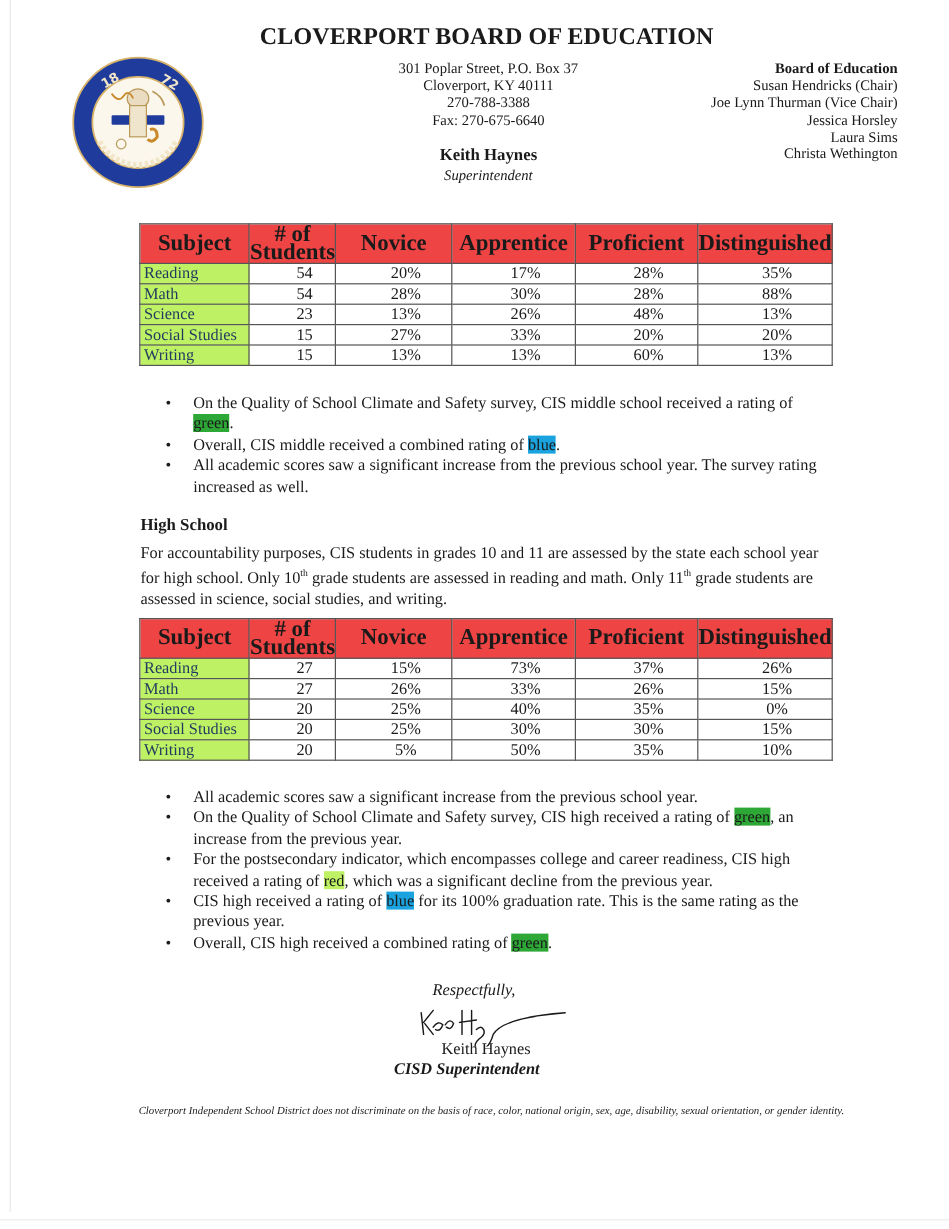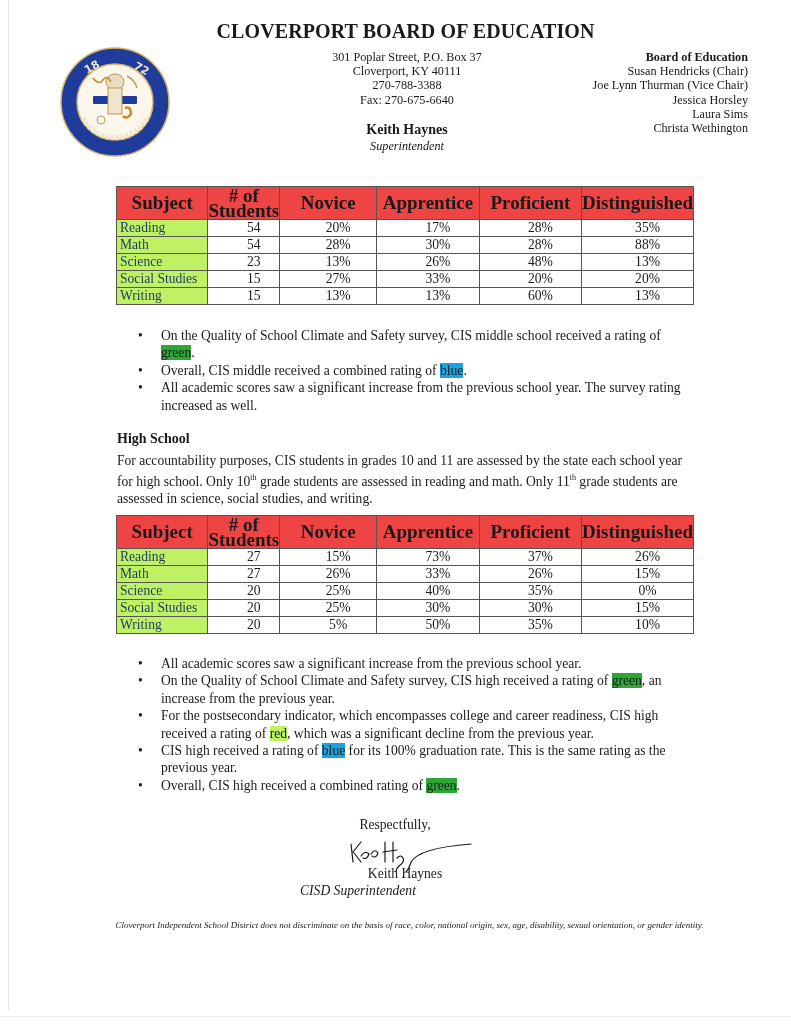--- a/index.html
+++ b/index.html
@@ -32,24 +32,24 @@
   ul.bullets { position: absolute; left: 137px; width: 560px; margin: 0; padding: 0; list-style: none;
                font-size: 13.6px; line-height: 17.4px; }
   ul.bullets li { position: relative; padding-left: 24px; }
   ul.bullets li .dot { position: absolute; left: 1px; top: 0; }
   .b1 { top: 327px; }
   .b2 { top: 655px; }
 
   .hs-heading { position: absolute; left: 117px; top: 431px; font-weight: bold; font-size: 14px; }
   .hs-para { position: absolute; left: 117px; top: 452px; width: 580px; font-size: 13.6px; line-height: 17.4px; }
 
-  .closing { position: absolute; left: 300px; width: 190px; top: 817px; text-align: center; font-size: 13.6px; }
+  .closing { position: absolute; left: 300px; width: 190px; top: 817px; text-align: center; font-size: 13.6px; font-style: italic; }
   .signature { position: absolute; left: 345px; top: 836px; width: 130px; height: 36px; }
   .signer-name { position: absolute; left: 300px; width: 210px; top: 866px; text-align: center; font-size: 13.6px; }
-  .signer-title { position: absolute; left: 300px; width: 210px; top: 883px; font-style: italic; font-size: 13.6px; }
+  .signer-title { position: absolute; left: 284px; width: 210px; top: 883px; text-align: center; font-style: italic; font-size: 13.6px; font-weight: bold; }
   .footer { position: absolute; left: 0; width: 819px; top: 920px; text-align: center; font-style: italic; font-size: 9px; }
 </style>
 </head>
 <body>
 
 <div class="page-edge"></div>
 <div class="page-bottom"></div>
 
 <svg class="logo" viewBox="0 0 116 112">
   <circle cx="58" cy="56" r="54" fill="#1f3c9c"></circle>

